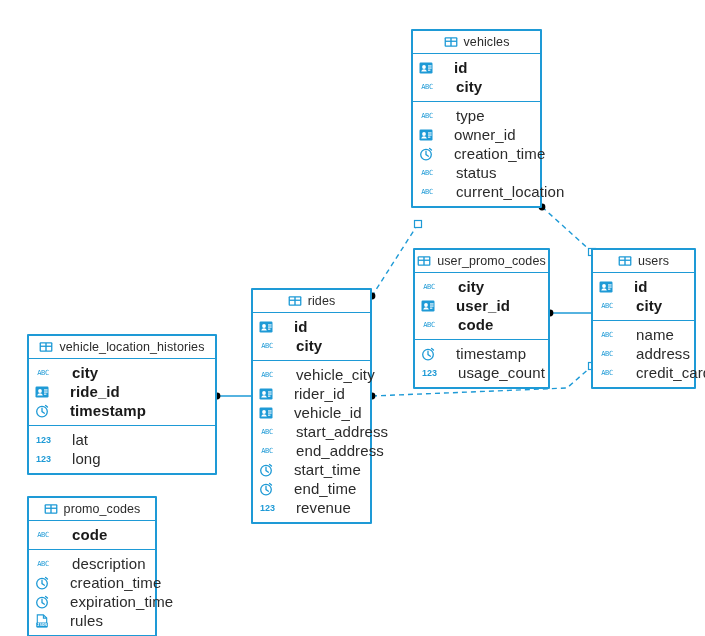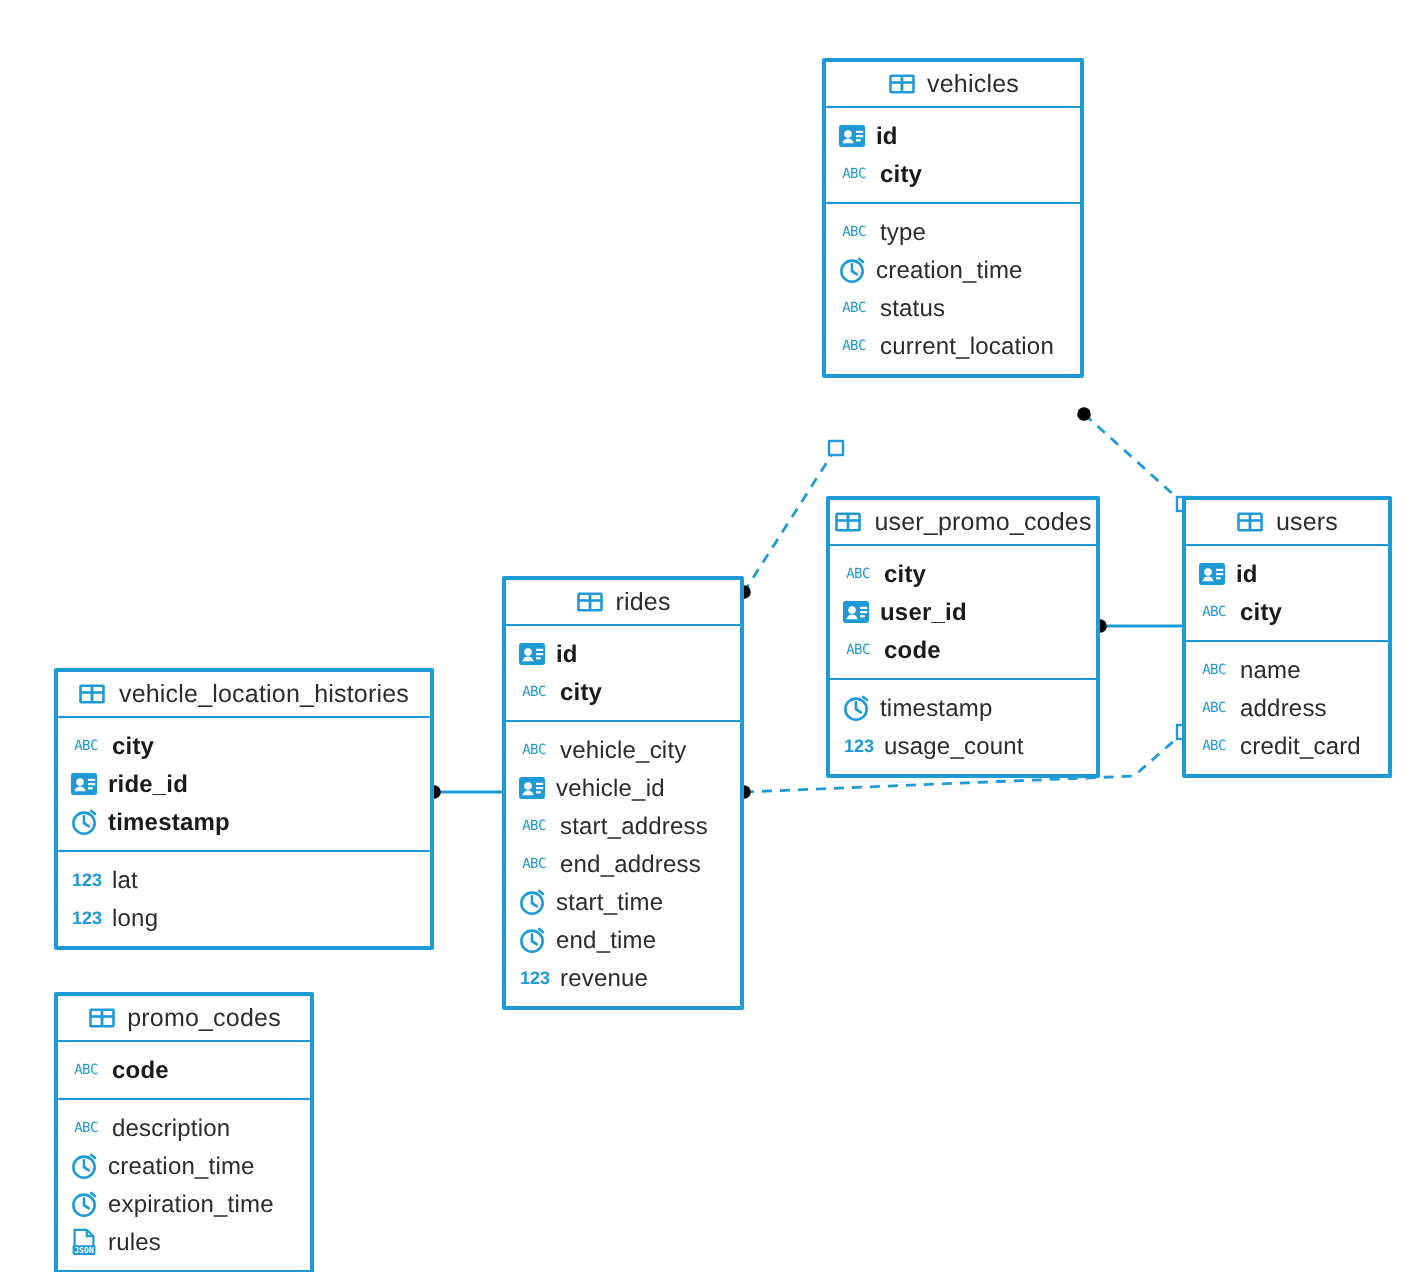--- a/index.html
+++ b/index.html
@@ -64,23 +64,24 @@
 
   .col-row {
     display: flex;
     align-items: center;
     gap: 5px;
     height: 19px;
     padding: 0 6px;
     white-space: nowrap;
   }
   .col-name {
-    font-size: 12px;
+    font-size: 15px;
     color: #2b2b2b;
     letter-spacing: 0.1px;
+    margin-left: 16px;
   }
   .col-row.pk .col-name {
     font-weight: bold;
     color: #1a1a1a;
   }
 
   .ic {
     width: 14px;
     height: 14px;
     flex: 0 0 14px;
@@ -178,20 +179,33 @@
         </div>
       </div>
       <div class="tbl-section cols">
         <div class="col-row">
           <span class="txt-ic">ABC</span>
           <span class="col-name">type</span>
         </div>
         <div class="col-row">
           <span class="ic">
             <svg width="14" height="14" viewBox="0 0 14 14">
+              <rect x="0.5" y="1.5" width="13" height="11" rx="1.2" fill="#1e9ad6"></rect>
+              <circle cx="5" cy="6" r="1.9" fill="#ffffff"></circle>
+              <path d="M2.2 10.6c0.5-1.6 1.6-2.3 2.8-2.3s2.3 0.7 2.8 2.3z" fill="#ffffff"></path>
+              <rect x="9" y="4.4" width="3.6" height="1.1" fill="#ffffff"></rect>
+              <rect x="9" y="6.5" width="3.6" height="1.1" fill="#ffffff"></rect>
+              <rect x="9" y="8.6" width="2.4" height="1.1" fill="#ffffff"></rect>
+            </svg>
+          </span>
+          <span class="col-name">owner_id</span>
+        </div>
+        <div class="col-row">
+          <span class="ic">
+            <svg width="14" height="14" viewBox="0 0 14 14">
               <circle cx="7" cy="7.6" r="5.3" fill="none" stroke="#1e9ad6" stroke-width="1.3"></circle>
               <path d="M7 4.2 V7.6 L9.4 9.2" fill="none" stroke="#1e9ad6" stroke-width="1.3" stroke-linecap="round"></path>
               <path d="M10.6 1.5 l1.9 1.5" stroke="#1e9ad6" stroke-width="1.3" stroke-linecap="round"></path>
             </svg>
           </span>
           <span class="col-name">creation_time</span>
         </div>
         <div class="col-row">
           <span class="txt-ic">ABC</span>
           <span class="col-name">status</span>
@@ -343,20 +357,33 @@
           <span class="ic">
             <svg width="14" height="14" viewBox="0 0 14 14">
               <rect x="0.5" y="1.5" width="13" height="11" rx="1.2" fill="#1e9ad6"></rect>
               <circle cx="5" cy="6" r="1.9" fill="#ffffff"></circle>
               <path d="M2.2 10.6c0.5-1.6 1.6-2.3 2.8-2.3s2.3 0.7 2.8 2.3z" fill="#ffffff"></path>
               <rect x="9" y="4.4" width="3.6" height="1.1" fill="#ffffff"></rect>
               <rect x="9" y="6.5" width="3.6" height="1.1" fill="#ffffff"></rect>
               <rect x="9" y="8.6" width="2.4" height="1.1" fill="#ffffff"></rect>
             </svg>
           </span>
+          <span class="col-name">rider_id</span>
+        </div>
+        <div class="col-row">
+          <span class="ic">
+            <svg width="14" height="14" viewBox="0 0 14 14">
+              <rect x="0.5" y="1.5" width="13" height="11" rx="1.2" fill="#1e9ad6"></rect>
+              <circle cx="5" cy="6" r="1.9" fill="#ffffff"></circle>
+              <path d="M2.2 10.6c0.5-1.6 1.6-2.3 2.8-2.3s2.3 0.7 2.8 2.3z" fill="#ffffff"></path>
+              <rect x="9" y="4.4" width="3.6" height="1.1" fill="#ffffff"></rect>
+              <rect x="9" y="6.5" width="3.6" height="1.1" fill="#ffffff"></rect>
+              <rect x="9" y="8.6" width="2.4" height="1.1" fill="#ffffff"></rect>
+            </svg>
+          </span>
           <span class="col-name">vehicle_id</span>
         </div>
         <div class="col-row">
           <span class="txt-ic">ABC</span>
           <span class="col-name">start_address</span>
         </div>
         <div class="col-row">
           <span class="txt-ic">ABC</span>
           <span class="col-name">end_address</span>
         </div>

